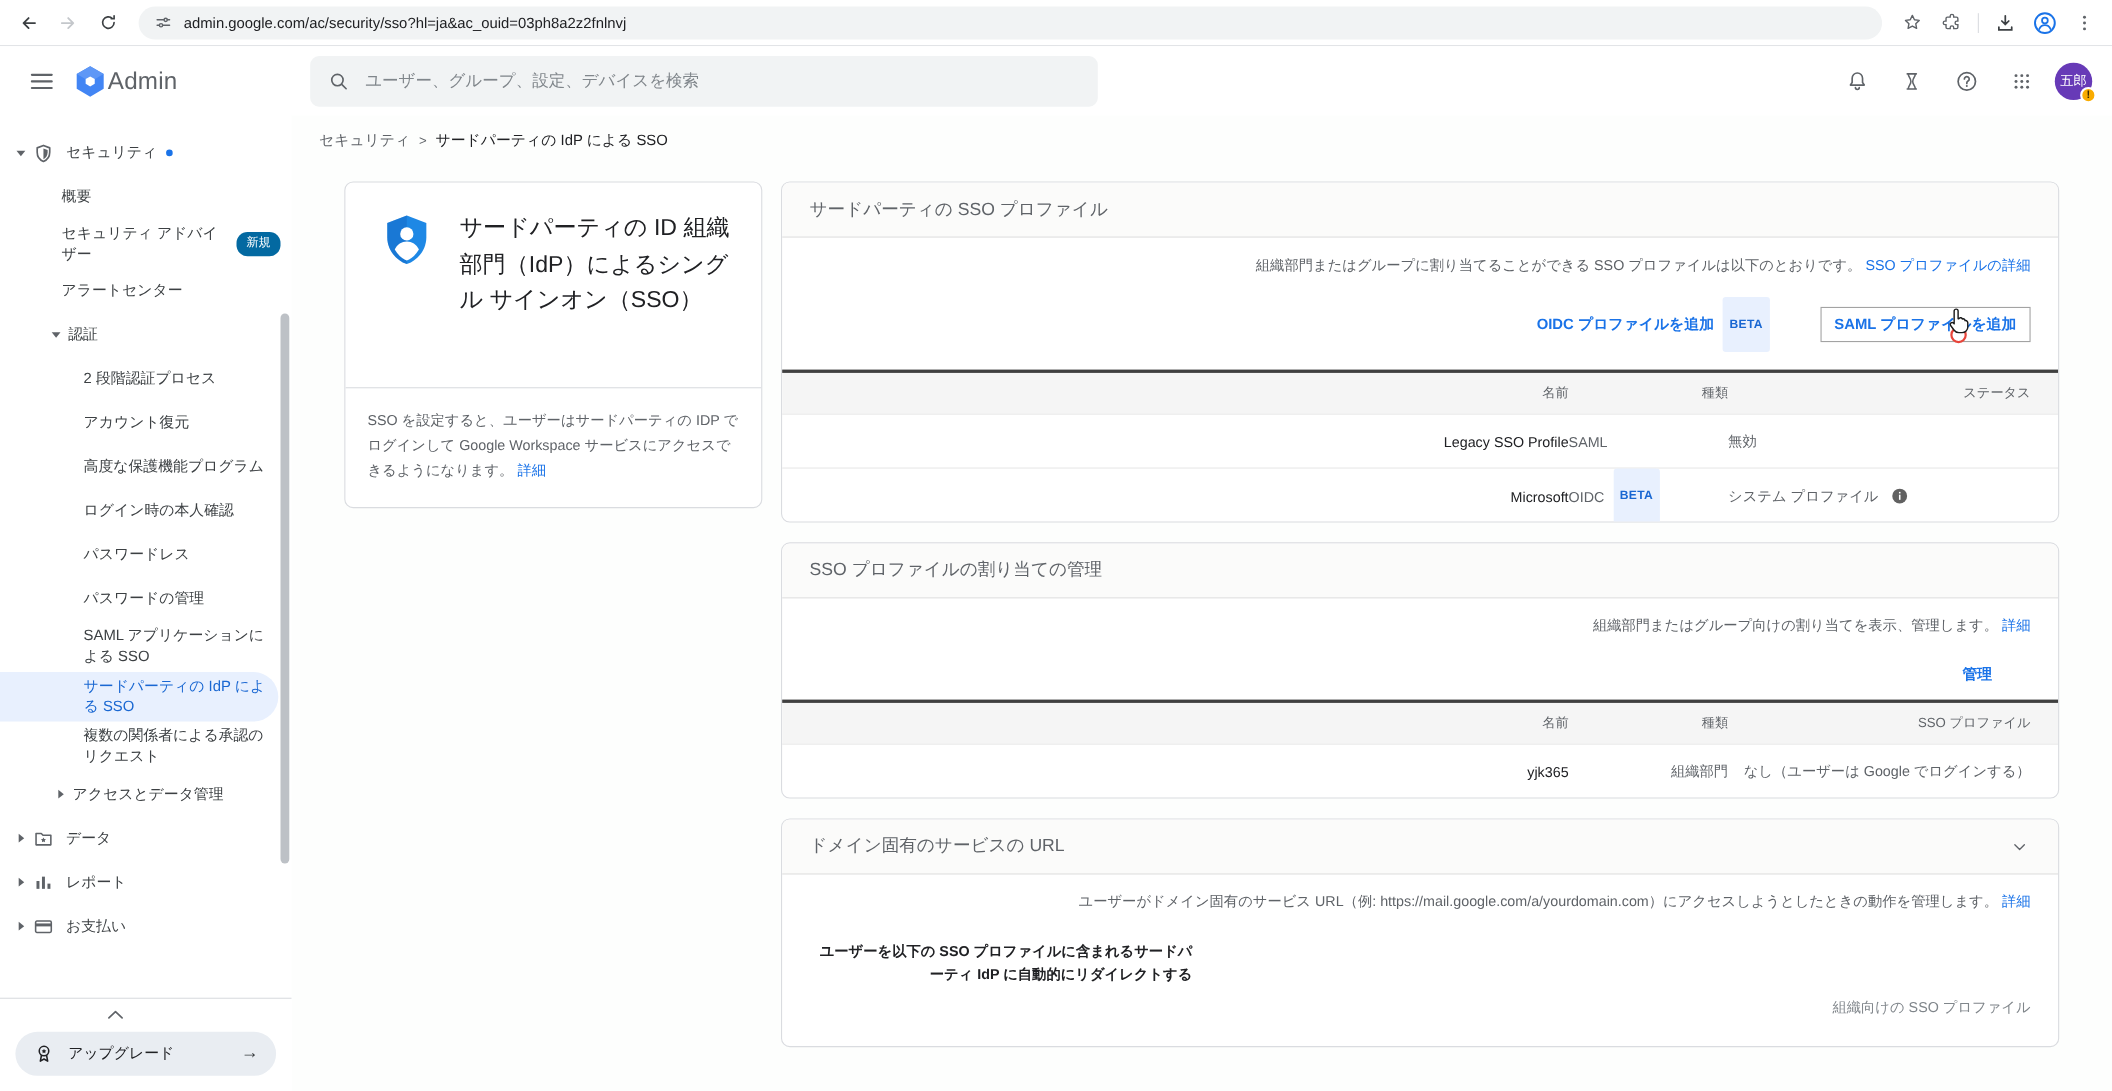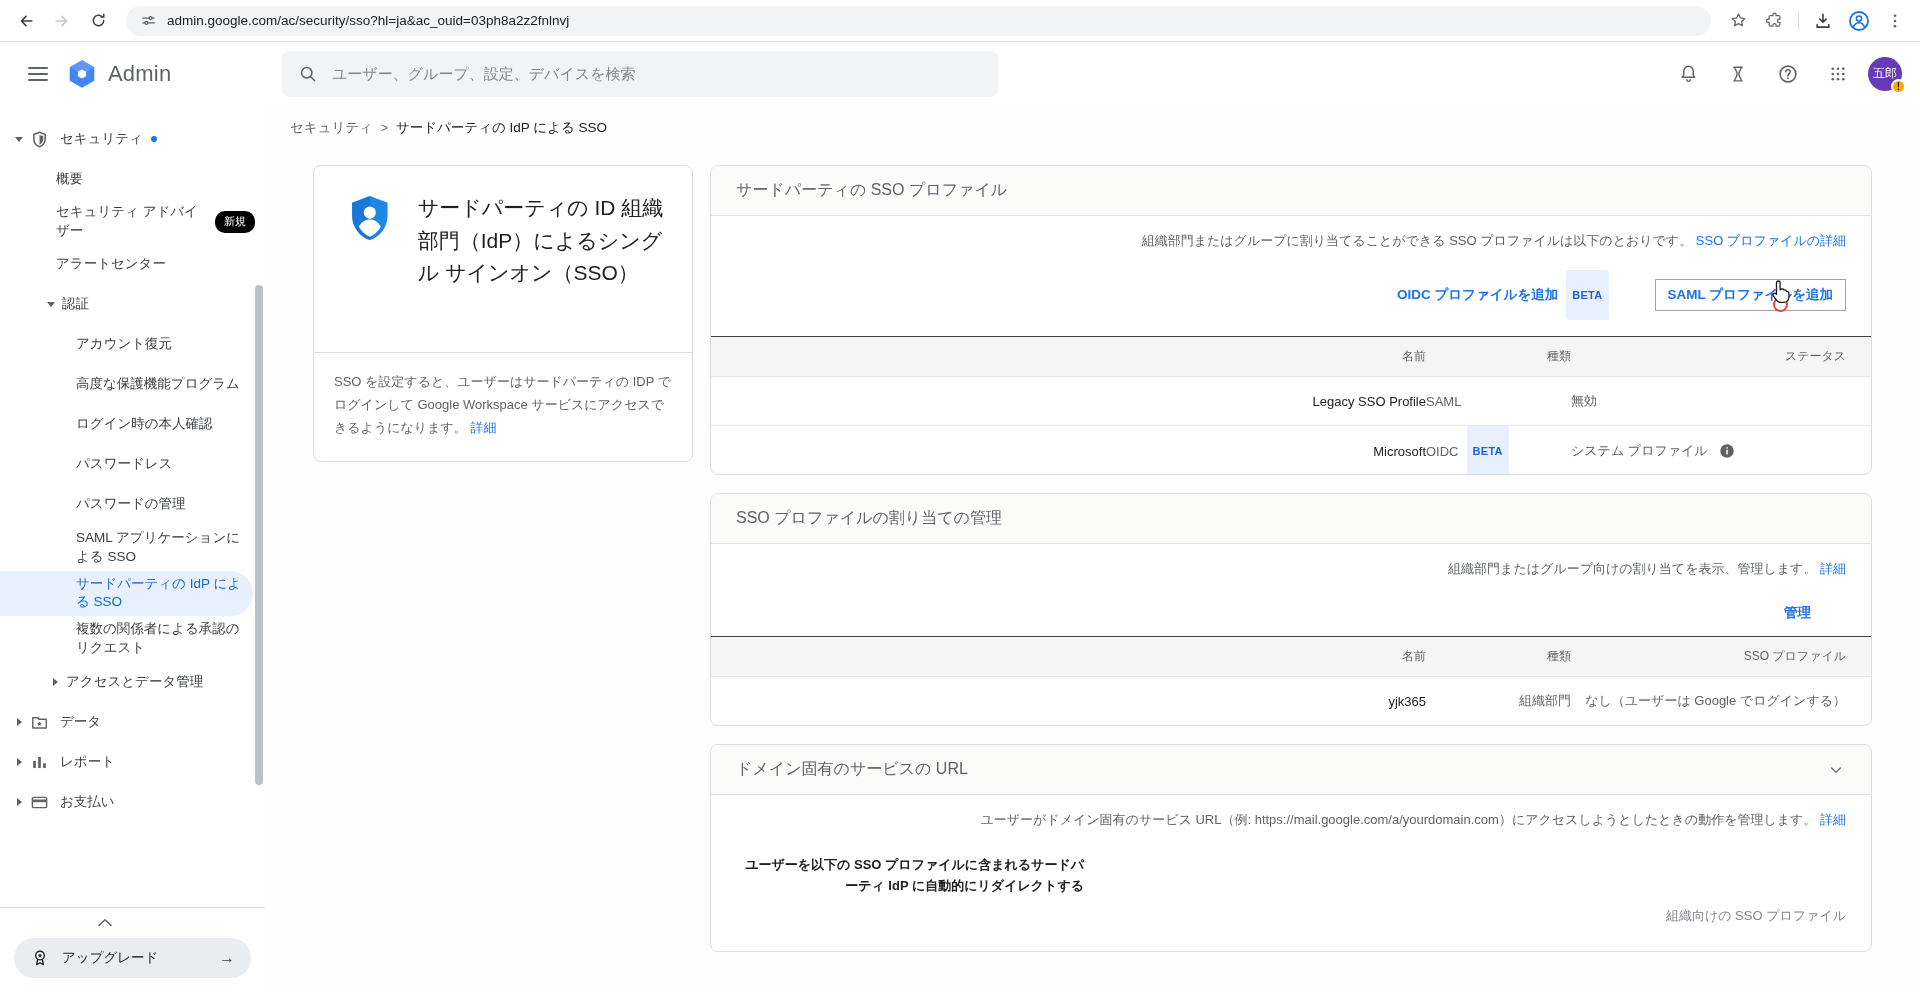--- a/index.html
+++ b/index.html
@@ -16,21 +16,21 @@
     display:flex; align-items:center; padding:0 14px; margin:0 8px; }
   .omnibox .url { font-size:13.5px; color:#202124; margin-left:10px; }
   .chrome-right { display:flex; align-items:center; gap:6px; margin-left:4px; }
   .chrome-icon { width:30px; height:30px; display:flex; align-items:center; justify-content:center; border-radius:50%; cursor:pointer; }
   .vdiv { width:1px; height:18px; background:#dadce0; margin:0 3px; }
 
   
   .admin-header { height:63px; background:#fff; display:flex; align-items:center; padding:0 18px; }
   .burger { width:40px; height:40px; display:flex; flex-direction:column; justify-content:center; gap:4px; padding:0 10px; cursor:pointer; }
   .burger span { display:block; height:2px; background:#5f6368; border-radius:1px; }
-  .brand { display:flex; align-items:center; gap:10px; margin-left:8px; width:200px; }
+  .brand { display:flex; align-items:center; margin-left:8px; width:200px; }
   .brand-name { font-size:22px; color:#5f6368; letter-spacing:.2px; }
   .admin-search { width:716px; height:46px; background:#f1f3f4; border-radius:8px;
     display:flex; align-items:center; padding:0 16px; margin-left:16px; }
   .admin-search input { border:none; outline:none; background:transparent; font-size:15px;
     color:#8b5cf6; width:600px; margin-left:14px; font-family:inherit; }
   .admin-search input::placeholder { color:#80868b; }
   .header-actions { margin-left:auto; display:flex; align-items:center; gap:10px; }
   .hdr-icon { width:40px; height:40px; border-radius:50%; display:flex; align-items:center; justify-content:center; cursor:pointer; }
   .avatar { position:relative; width:34px; height:34px; border-radius:50%; background:#673ab7;
     color:#fff; font-size:12px; display:flex; align-items:center; justify-content:center; cursor:pointer; }
@@ -46,21 +46,21 @@
   .nav-item .slot-caret { width:22px; flex:0 0 22px; display:flex; justify-content:center; }
   .nav-item .slot-icon { width:30px; flex:0 0 30px; display:flex; justify-content:flex-start; }
   .caret-down { width:0; height:0; border-left:4.5px solid transparent; border-right:4.5px solid transparent; border-top:5.5px solid #5f6368; }
   .caret-right { width:0; height:0; border-top:4.5px solid transparent; border-bottom:4.5px solid transparent; border-left:5.5px solid #5f6368; }
   .ind-child { padding-left:56px; }
   .ind-sub { padding-left:76px; }
   .ind-group { padding-left:40px; }
   .ind-group2 { padding-left:44px; }
   .nav-label { max-width:172px; }
   .notif-dot { width:6px; height:6px; border-radius:50%; background:#1a73e8; margin-left:8px; }
-  .badge-new { background:#000000; color:#fff; font-size:11px; padding:3px 9px; border-radius:10px; margin-left:10px; white-space:nowrap; }
+  .badge-new { background:#0369a1; color:#fff; font-size:11px; padding:3px 9px; border-radius:10px; margin-left:10px; white-space:nowrap; }
   .nav-item.selected { background:#e8f0fe; color:#1967d2; border-radius:0 24px 24px 0; margin-right:12px; }
   .side-scrollbar { position:absolute; right:2px; top:180px; width:8px; height:500px; background:#bdc1c6; border-radius:4px; }
   .side-footer { position:absolute; left:0; right:0; bottom:0; background:#fff; padding-bottom:14px; }
   .side-divider { height:1px; background:#dadce0; }
   .collapse-btn { display:flex; justify-content:center; padding:8px 0 6px; cursor:pointer; width:210px; }
   .upgrade-pill { margin:4px 14px 0; height:40px; background:#e9edf2; border-radius:20px;
     display:flex; align-items:center; padding:0 16px; gap:12px; cursor:pointer; font-size:13.5px; color:#202124;justify-content:center; }
   .upgrade-pill .arrow { margin-left:auto; font-size:16px; color:#3c4043; }
 
   
@@ -82,21 +82,21 @@
   .right-col { flex:1; display:flex; flex-direction:column; gap:18px;text-align:right; }
   .card-header { height:50px; display:flex; align-items:center; justify-content:space-between;
     padding:0 27px 0 25px; border-bottom:1px solid #e0e0e0; background:#fbfbfa; font-size:16px; color:#5f6368; }
   .card-desc { padding:16px 25px 0; font-size:13px; color:#5f6368; }
   .btn-row { display:flex; justify-content:flex-end; align-items:center; gap:46px; padding:20px 25px 16px; }
   .text-btn { color:#1a73e8; font-weight:bold; font-size:13.5px; cursor:pointer; display:flex; align-items:center; gap:8px; white-space:nowrap; }
   .badge-beta { background:#e8f0fe; color:#1967d2; font-size:11px; font-weight:bold; padding:19px 6px; border-radius:3px; letter-spacing:.3px; }
   .annotated { border:1px solid #a3a3a3; padding:6px 12px; }
 
   .tbl-head, .tbl-row { display:grid; grid-template-columns:690px 145px 1fr; align-items:center; padding:0 25px; }
-  .tbl-head { height:40px; background:#f5f5f5; font-size:12px; color:#5f6368; border-top:1px solid #404040; }
+  .tbl-head { height:40px; background:#f5f5f5; font-size:12px; color:#5f6368; border-top:3px solid #404040; }
   .tbl-row { height:49px; font-size:13px; color:#5f6368; border-top:1px solid #e8e8e8; cursor:pointer; }
   .tbl-row .cell-name { color:#202124; }
   .cell-type { display:flex; align-items:center; gap:8px; }
   .cell-status { display:flex; align-items:center; gap:10px; }
 
   .manage-row { display:flex; justify-content:flex-end; padding:26px 60px 14px 0; }
   .manage-row .link { font-weight:bold; font-size:13.5px; }
 
   .domain-body { padding:16px 25px 26px; font-size:13px; color:#5f6368; }
   .redirect-label { margin-top:26px; font-weight:bold; color:#202124; width:348px; line-height:1.6; }
@@ -263,20 +263,23 @@
       <span class="nav-label">アラートセンター</span>
     </div>
 
     <div class="nav-item ind-group">
       <span class="slot-caret">
           <span class="caret-down"></span>
         </span>
       <span class="nav-label">認証</span>
     </div>
 
+    <div class="nav-item ind-sub">
+      <span class="nav-label">2 段階認証プロセス</span>
+    </div>
     <div class="nav-item ind-sub">
       <span class="nav-label">アカウント復元</span>
     </div>
     <div class="nav-item ind-sub">
       <span class="nav-label">高度な保護機能プログラム</span>
     </div>
     <div class="nav-item ind-sub">
       <span class="nav-label">ログイン時の本人確認</span>
     </div>
     <div class="nav-item ind-sub">

